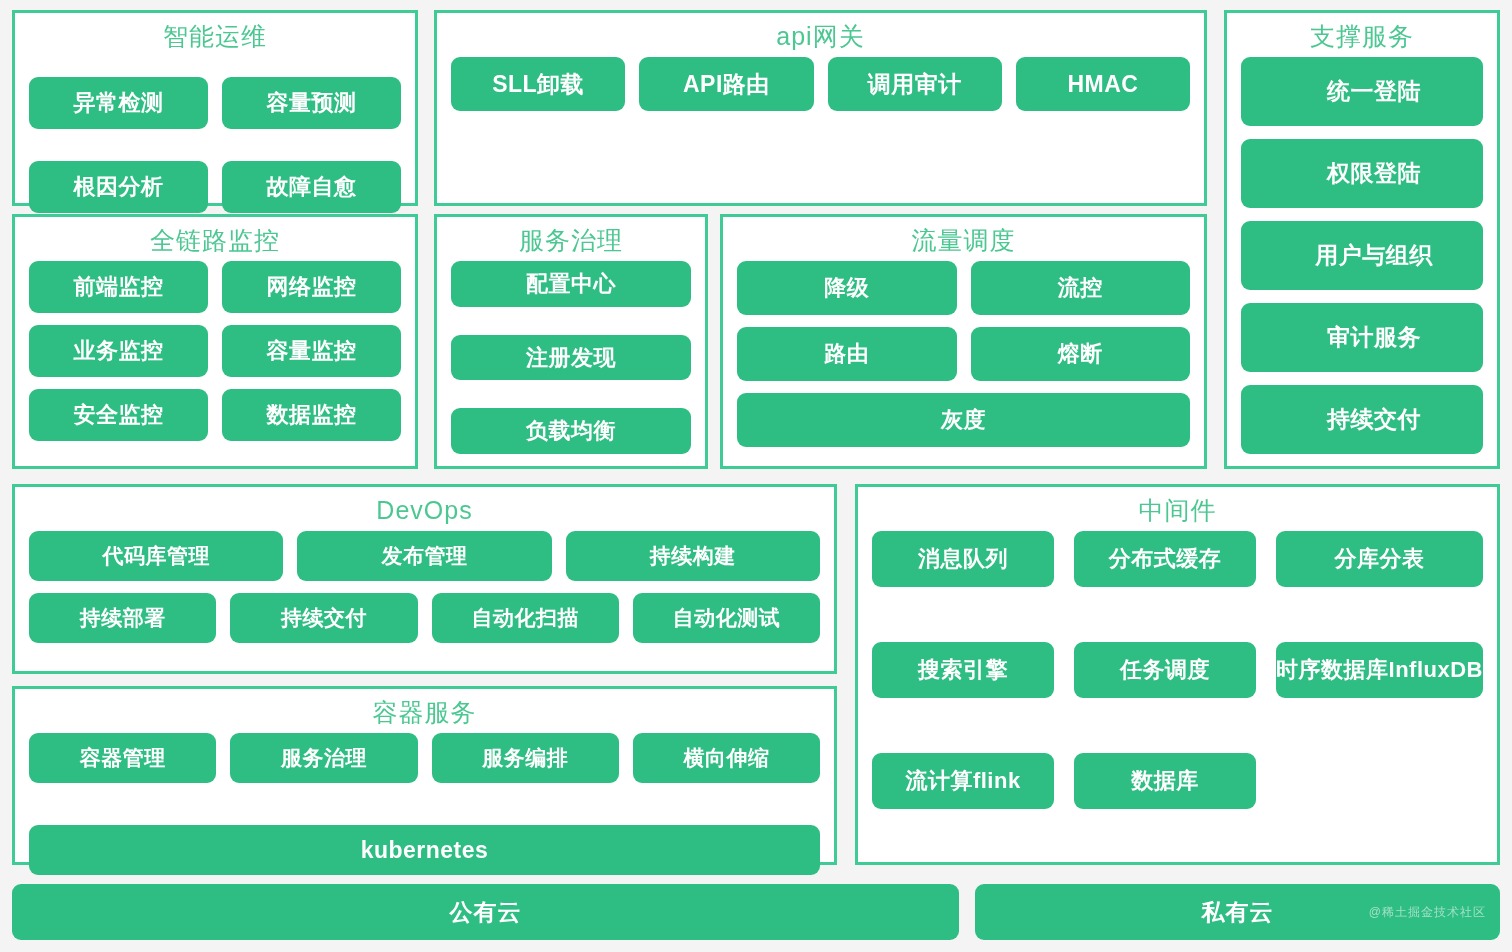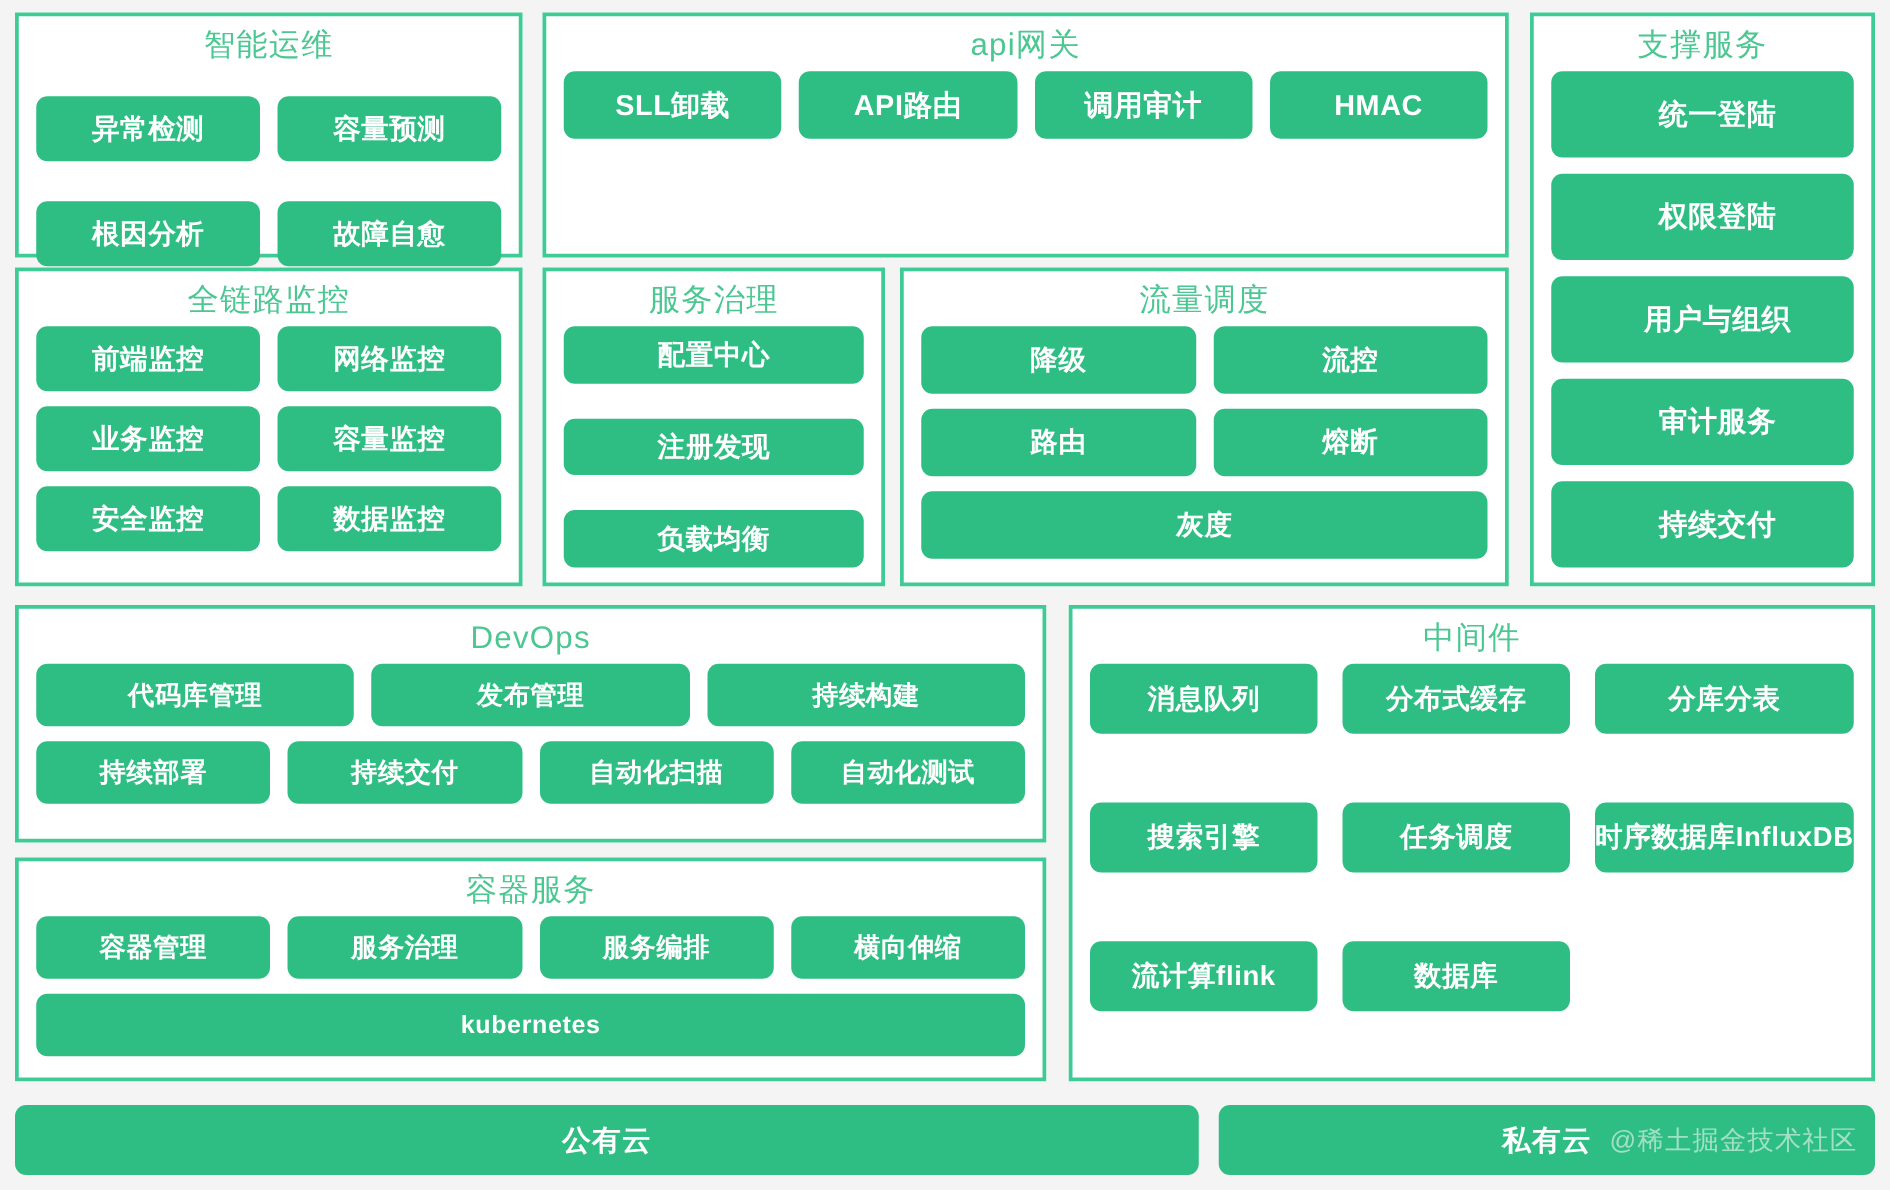--- a/index.html
+++ b/index.html
@@ -117,21 +117,21 @@
 
   
   #panel-gateway .pill { height: 54px; font-size: 23px; }
 
   
   #panel-traffic .pill { height: 54px; }
 
   
   #panel-devops .pill    { height: 50px; font-size: 21px; }
   #panel-container .pill { height: 50px; font-size: 21px; }
-  #panel-container .pill.wide { height: 50px; font-size: 20px; }
+  #panel-container .pill.wide { height: 50px; font-size: 23px; margin-top: 30px; }
 
   
   #cloud-bar {
     position: absolute;
     left: 12px;
     top: 884px;
     width: 1488px;
     height: 56px;
     display: flex;
     gap: 16px;
@@ -149,21 +149,21 @@
     position: relative;
   }
   #cloud-public  { flex: 0 0 947px; }
   #cloud-private { flex: 1 1 auto; }
 
   .watermark {
     position: absolute;
     right: 14px;
     top: 50%;
     transform: translateY(-50%);
-    font-size: 21px;
+    font-size: 12px;
     font-weight: normal;
     color: rgba(255,255,255,0.55);
     letter-spacing: 1px;
     white-space: nowrap;
   }
 </style>
 </head>
 <body>
 
 <div id="board">

